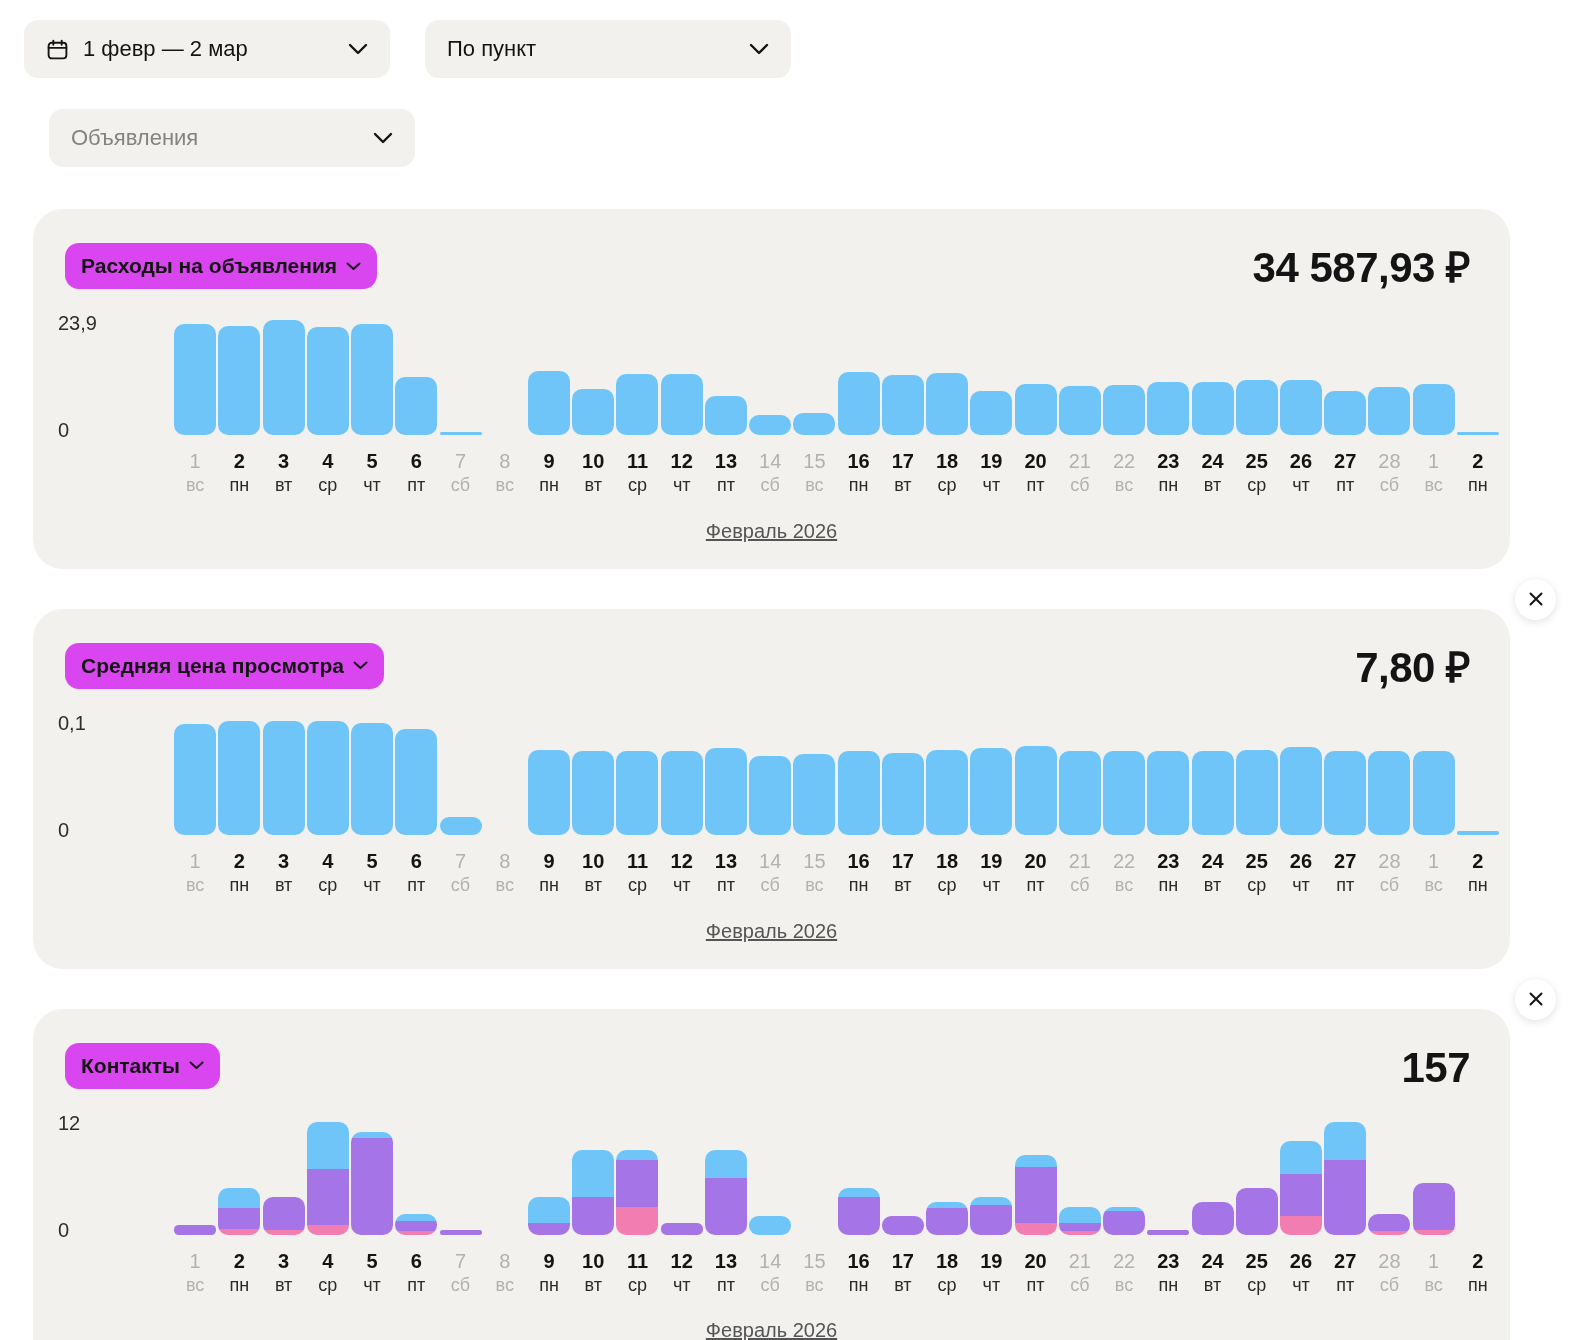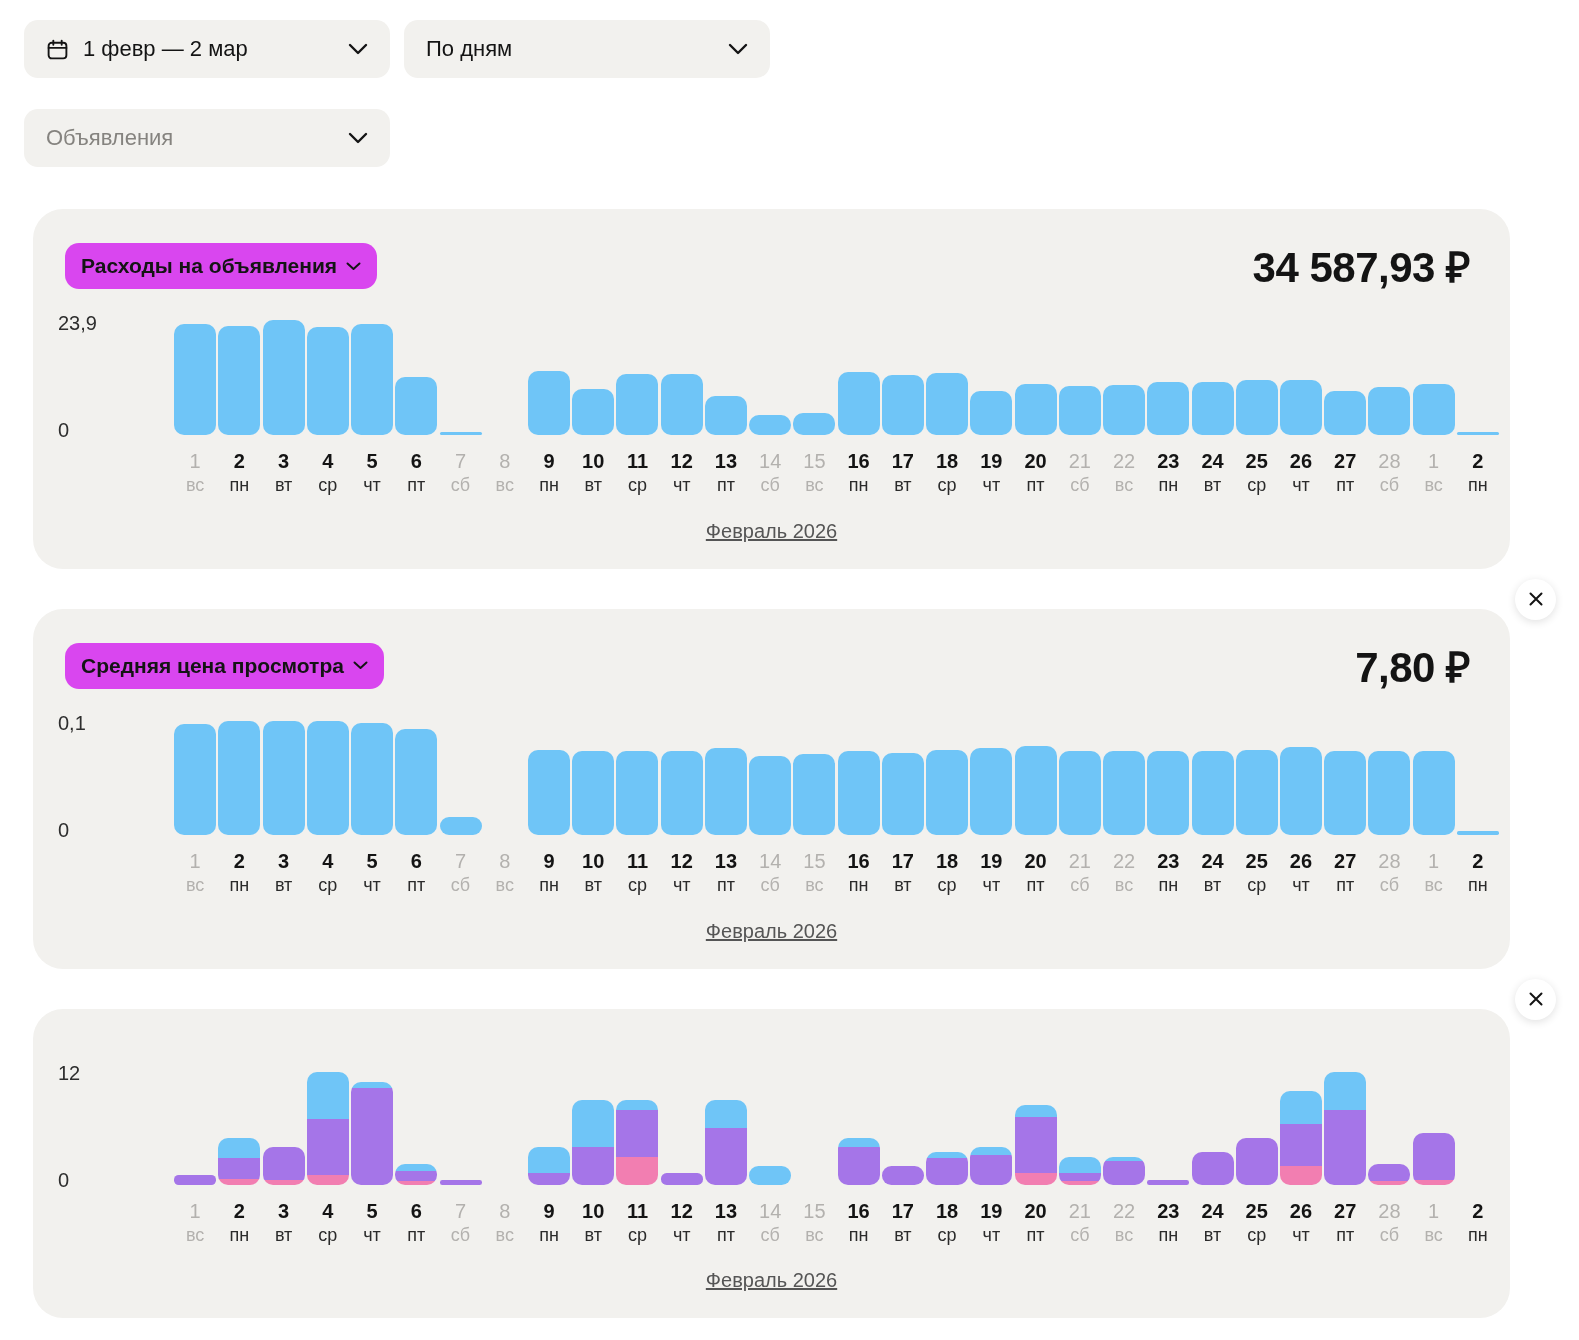--- a/index.html
+++ b/index.html
@@ -2,22 +2,22 @@
 <html><head>
 <meta charset="utf-8">
 <style>
   * { margin:0; padding:0; box-sizing:border-box; }
   html,body { width:1579px; height:1340px; overflow:hidden; background:#fff;
     font-family:"Liberation Sans", sans-serif; color:#141414; }
   button { font-family:inherit; border:none; background:none; cursor:pointer; }
 
   
   .filters { padding:20px 24px 0; }
-  .filters-row { display:flex; gap:14px;align-items:flex-end; }
-  .filters-row + .filters-row { margin-top:31px; }
+  .filters-row { display:flex; gap:35px;align-items:flex-end; }
+  .filters-row + .filters-row { margin-top:31px;margin-left:25px; }
   .chip { width:366px; height:58px; background:#f2f1ee; border-radius:14px;
     display:flex; align-items:center; justify-content:space-between;
     padding:0 22px; font-size:22px; color:#141414; }
   .chip-left { display:flex; align-items:center; gap:14px; }
   .chip.muted .chip-label { color:#85837f; }
 
   
   .charts { margin-top:42px; padding-left:33px; display:flex; flex-direction:column; gap:40px; }
   .chart-card { width:1477px; background:#f2f1ee; border-radius:30px;
     position:relative; padding:30px 0 26px; }
@@ -59,21 +59,21 @@
             <rect x="2.5" y="4.5" width="17" height="15" rx="3"></rect>
             <path d="M2.5 9.5h17M7 2.5v4M15 2.5v4"></path>
           </svg>
         <span class="chip-label">1 февр — 2 мар</span>
       </span>
       <svg width="20" height="12" viewBox="0 0 20 12">
           <path d="M2 2l8 8 8-8" fill="none" stroke="#141414" stroke-width="2.4" stroke-linecap="round" stroke-linejoin="round"></path>
         </svg>
     </button>
     <button class="chip">
-      <span class="chip-label">По дням</span>
+      <span class="chip-label">По пункт</span>
       <svg width="20" height="12" viewBox="0 0 20 12">
           <path d="M2 2l8 8 8-8" fill="none" stroke="#141414" stroke-width="2.4" stroke-linecap="round" stroke-linejoin="round"></path>
         </svg>
     </button>
   </div>
   <div class="filters-row">
     <button class="chip muted">
       <span class="chip-label">Объявления</span>
       <svg width="20" height="12" viewBox="0 0 20 12">
           <path d="M2 2l8 8 8-8" fill="none" stroke="#141414" stroke-width="2.4" stroke-linecap="round" stroke-linejoin="round"></path>
@@ -546,20 +546,29 @@
     </div>
     <div class="caption">Февраль 2026</div>
   </section>
 
   <section class="chart-card">
     <button class="close-btn">
       <svg width="16" height="16" viewBox="0 0 16 16">
           <path d="M2.5 2.5l11 11M13.5 2.5l-11 11" stroke="#141414" stroke-width="2" stroke-linecap="round"></path>
         </svg>
     </button>
+    <div class="card-head">
+      <button class="title-pill">
+        <span>Контакты</span>
+        <svg width="15" height="9" viewBox="0 0 15 9">
+            <path d="M1.5 1.5l6 5.5 6-5.5" fill="none" stroke="#141414" stroke-width="2" stroke-linecap="round" stroke-linejoin="round"></path>
+          </svg>
+      </button>
+      <div class="total">157</div>
+    </div>
     <div class="chart-body">
       <div class="y-axis">
         <div class="y-max">12</div>
         <div class="y-zero">0</div>
       </div>
       <div class="columns">
           <div class="col">
             <div class="bar-area">
               <div class="stack" style="height: 9.35484px; border-radius: 4.67742px;">
                 <div style="height: 100%; background: rgb(165, 117, 232);"></div>

